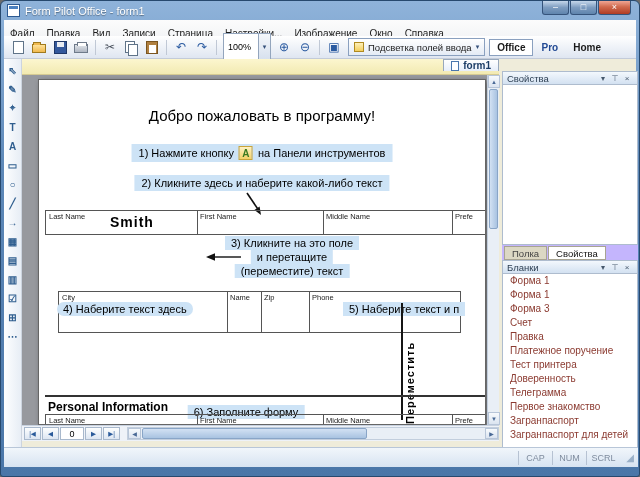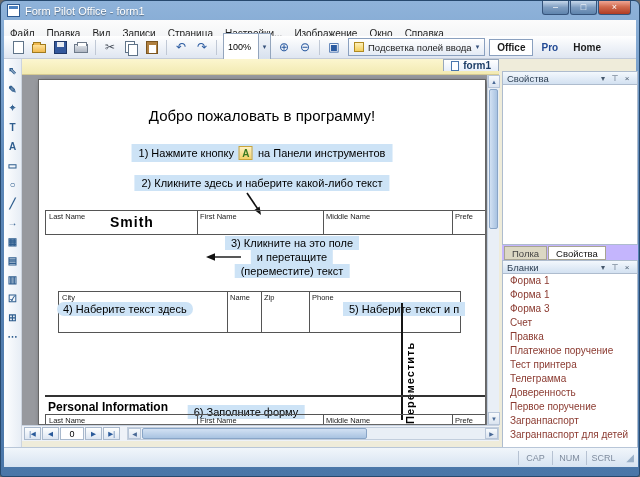--- a/index.html
+++ b/index.html
@@ -357,23 +357,23 @@
         <span class="phbtn">×</span>
       </div>
       <div class="blanks-list">
         <div class="bitem">Форма 1</div>
         <div class="bitem">Форма 1</div>
         <div class="bitem">Форма 3</div>
         <div class="bitem">Счет</div>
         <div class="bitem">Правка</div>
         <div class="bitem">Платежное поручение</div>
         <div class="bitem">Тест принтера</div>
+        <div class="bitem">Доверенность</div>
         <div class="bitem">Телеграмма</div>
-        <div class="bitem">Доверенность</div>
-        <div class="bitem">Первое поручение</div>
+        <div class="bitem">Первое знакомство</div>
         <div class="bitem">Загранпаспорт</div>
         <div class="bitem">Загранпаспорт для детей</div>
       </div>
     </div>
 
   </div>
 
   <div class="statusbar">
     <span class="sspacer"></span>
     <span class="spane">CAP</span>

